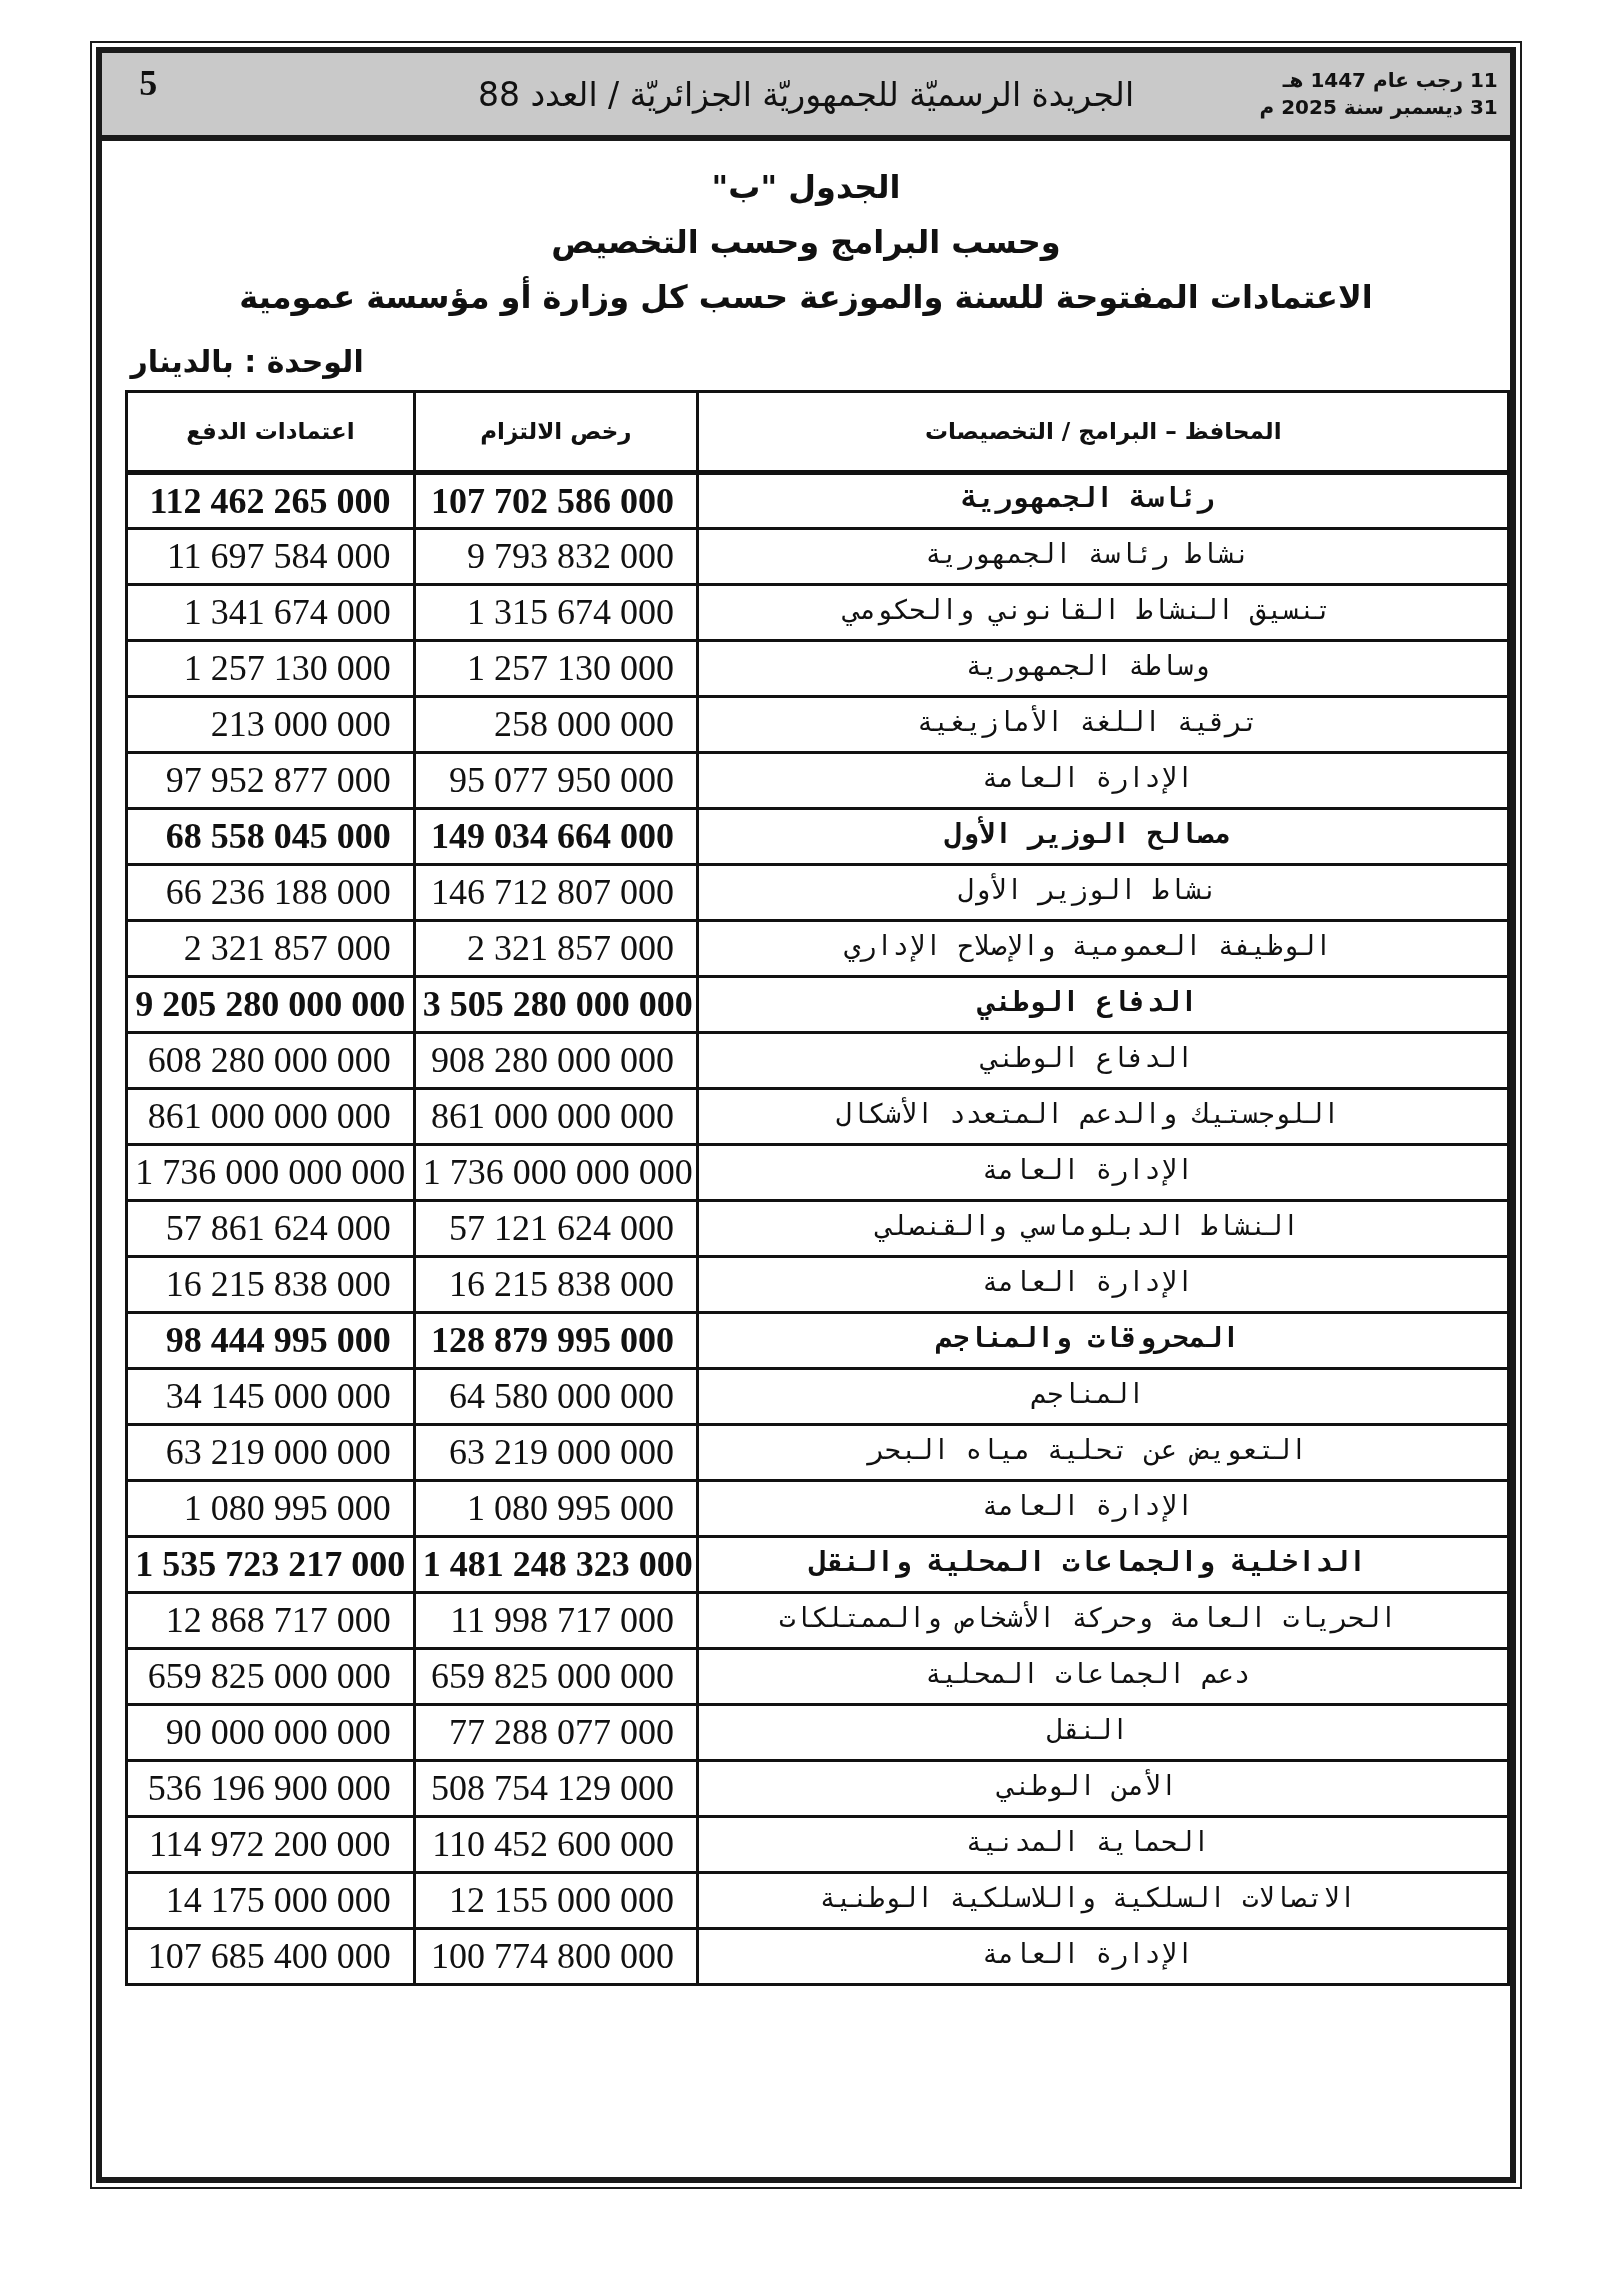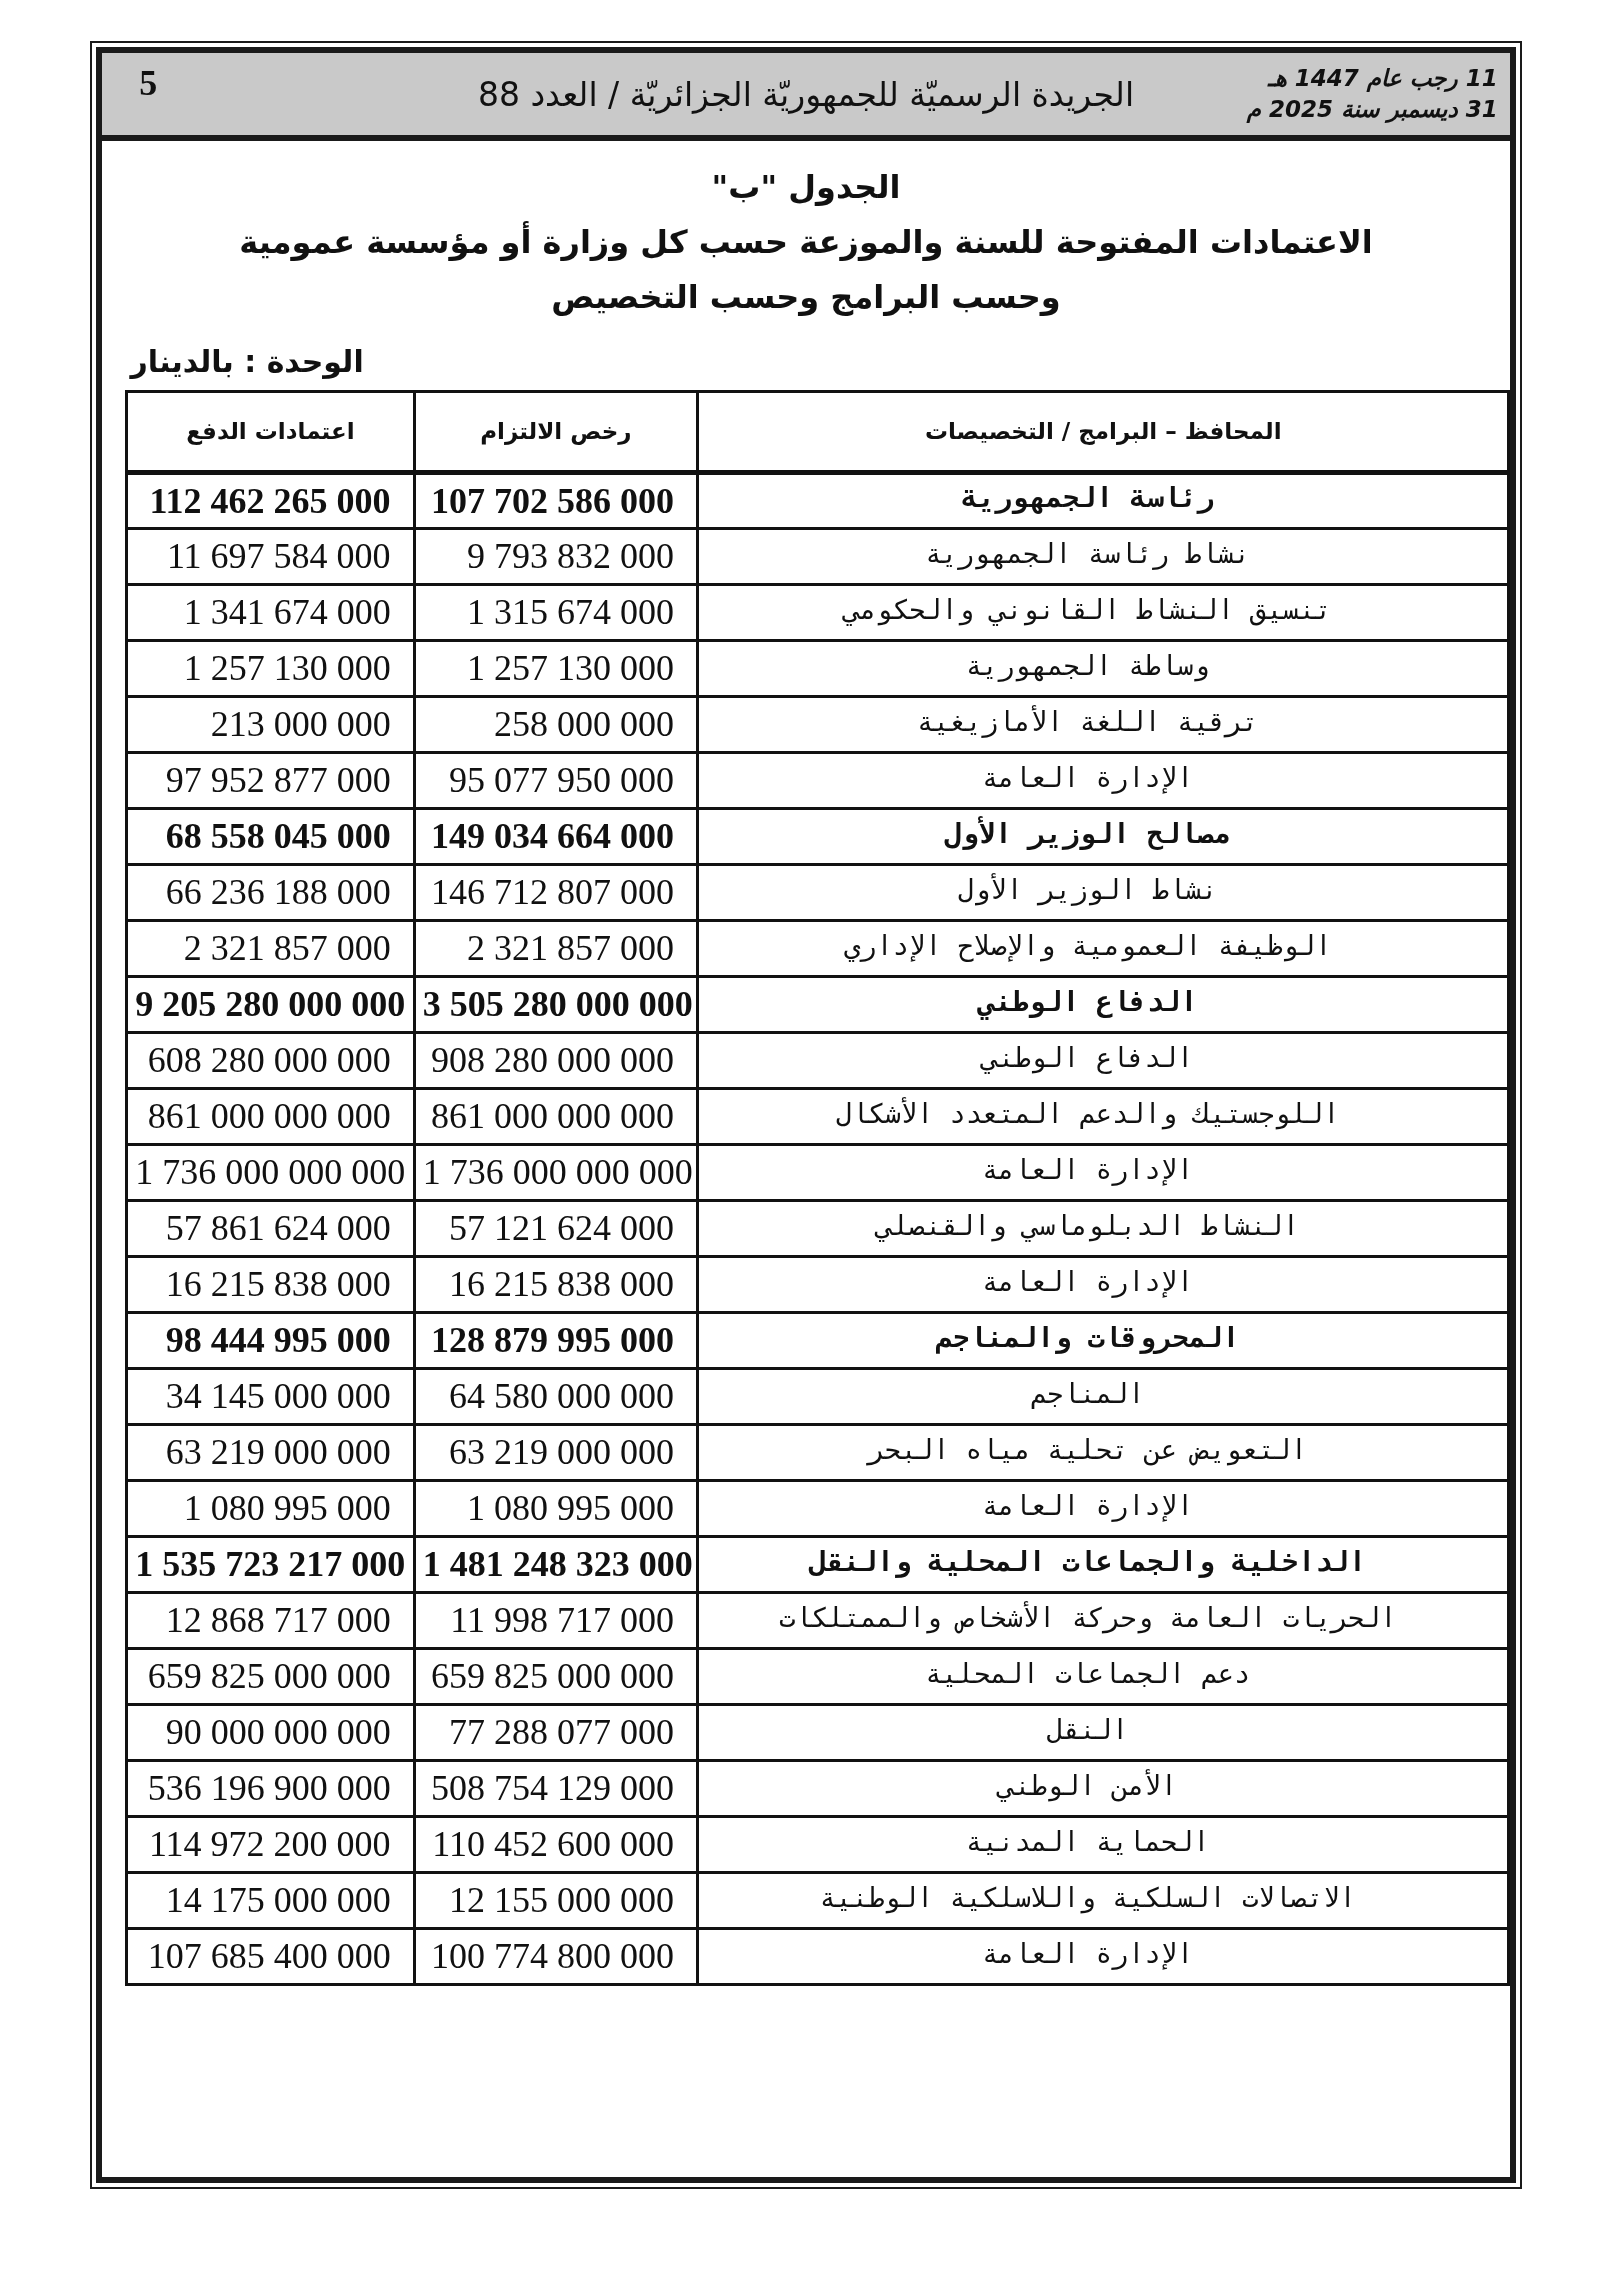--- a/index.html
+++ b/index.html
@@ -52,24 +52,23 @@
     direction: rtl;
     font-weight: normal;
     font-size: 33px;
     white-space: nowrap;
   }
   .masthead-dates {
     margin-left: auto;
     direction: rtl;
     text-align: right;
     font-weight: bold;
-    font-size: 23px;
+    font-size: 20px;
     line-height: 1.32;
     white-space: nowrap;
-    font-style: italic;
   }
 
   
   .title-block {
     direction: rtl;
     text-align: center;
     margin-top: 27px;
     font-weight: bold;
   }
   .title-line { font-size: 32px; margin-bottom: 17px; }
@@ -132,22 +131,22 @@
       <div class="page-number">5</div>
       <div class="journal-title">الجريدة الرسميّة للجمهوريّة الجزائريّة / العدد 88</div>
       <div class="masthead-dates">
         <div>11 رجب عام 1447 هـ</div>
         <div>31 ديسمبر سنة 2025 م</div>
       </div>
     </div>
 
     <div class="title-block">
       <div class="title-line">الجدول "ب"</div>
+      <div class="title-line">وحسب البرامج وحسب التخصيص</div>
       <div class="title-line">الاعتمادات المفتوحة للسنة والموزعة حسب كل وزارة أو مؤسسة عمومية</div>
-      <div class="title-line">وحسب البرامج وحسب التخصيص</div>
     </div>
 
     <div class="unit-label">الوحدة : بالدينار</div>
 
     <div class="table-wrap">
       <table class="budget">
         <colgroup>
           <col style="width:58.7%">
           <col style="width:20.5%">
           <col style="width:20.8%">

